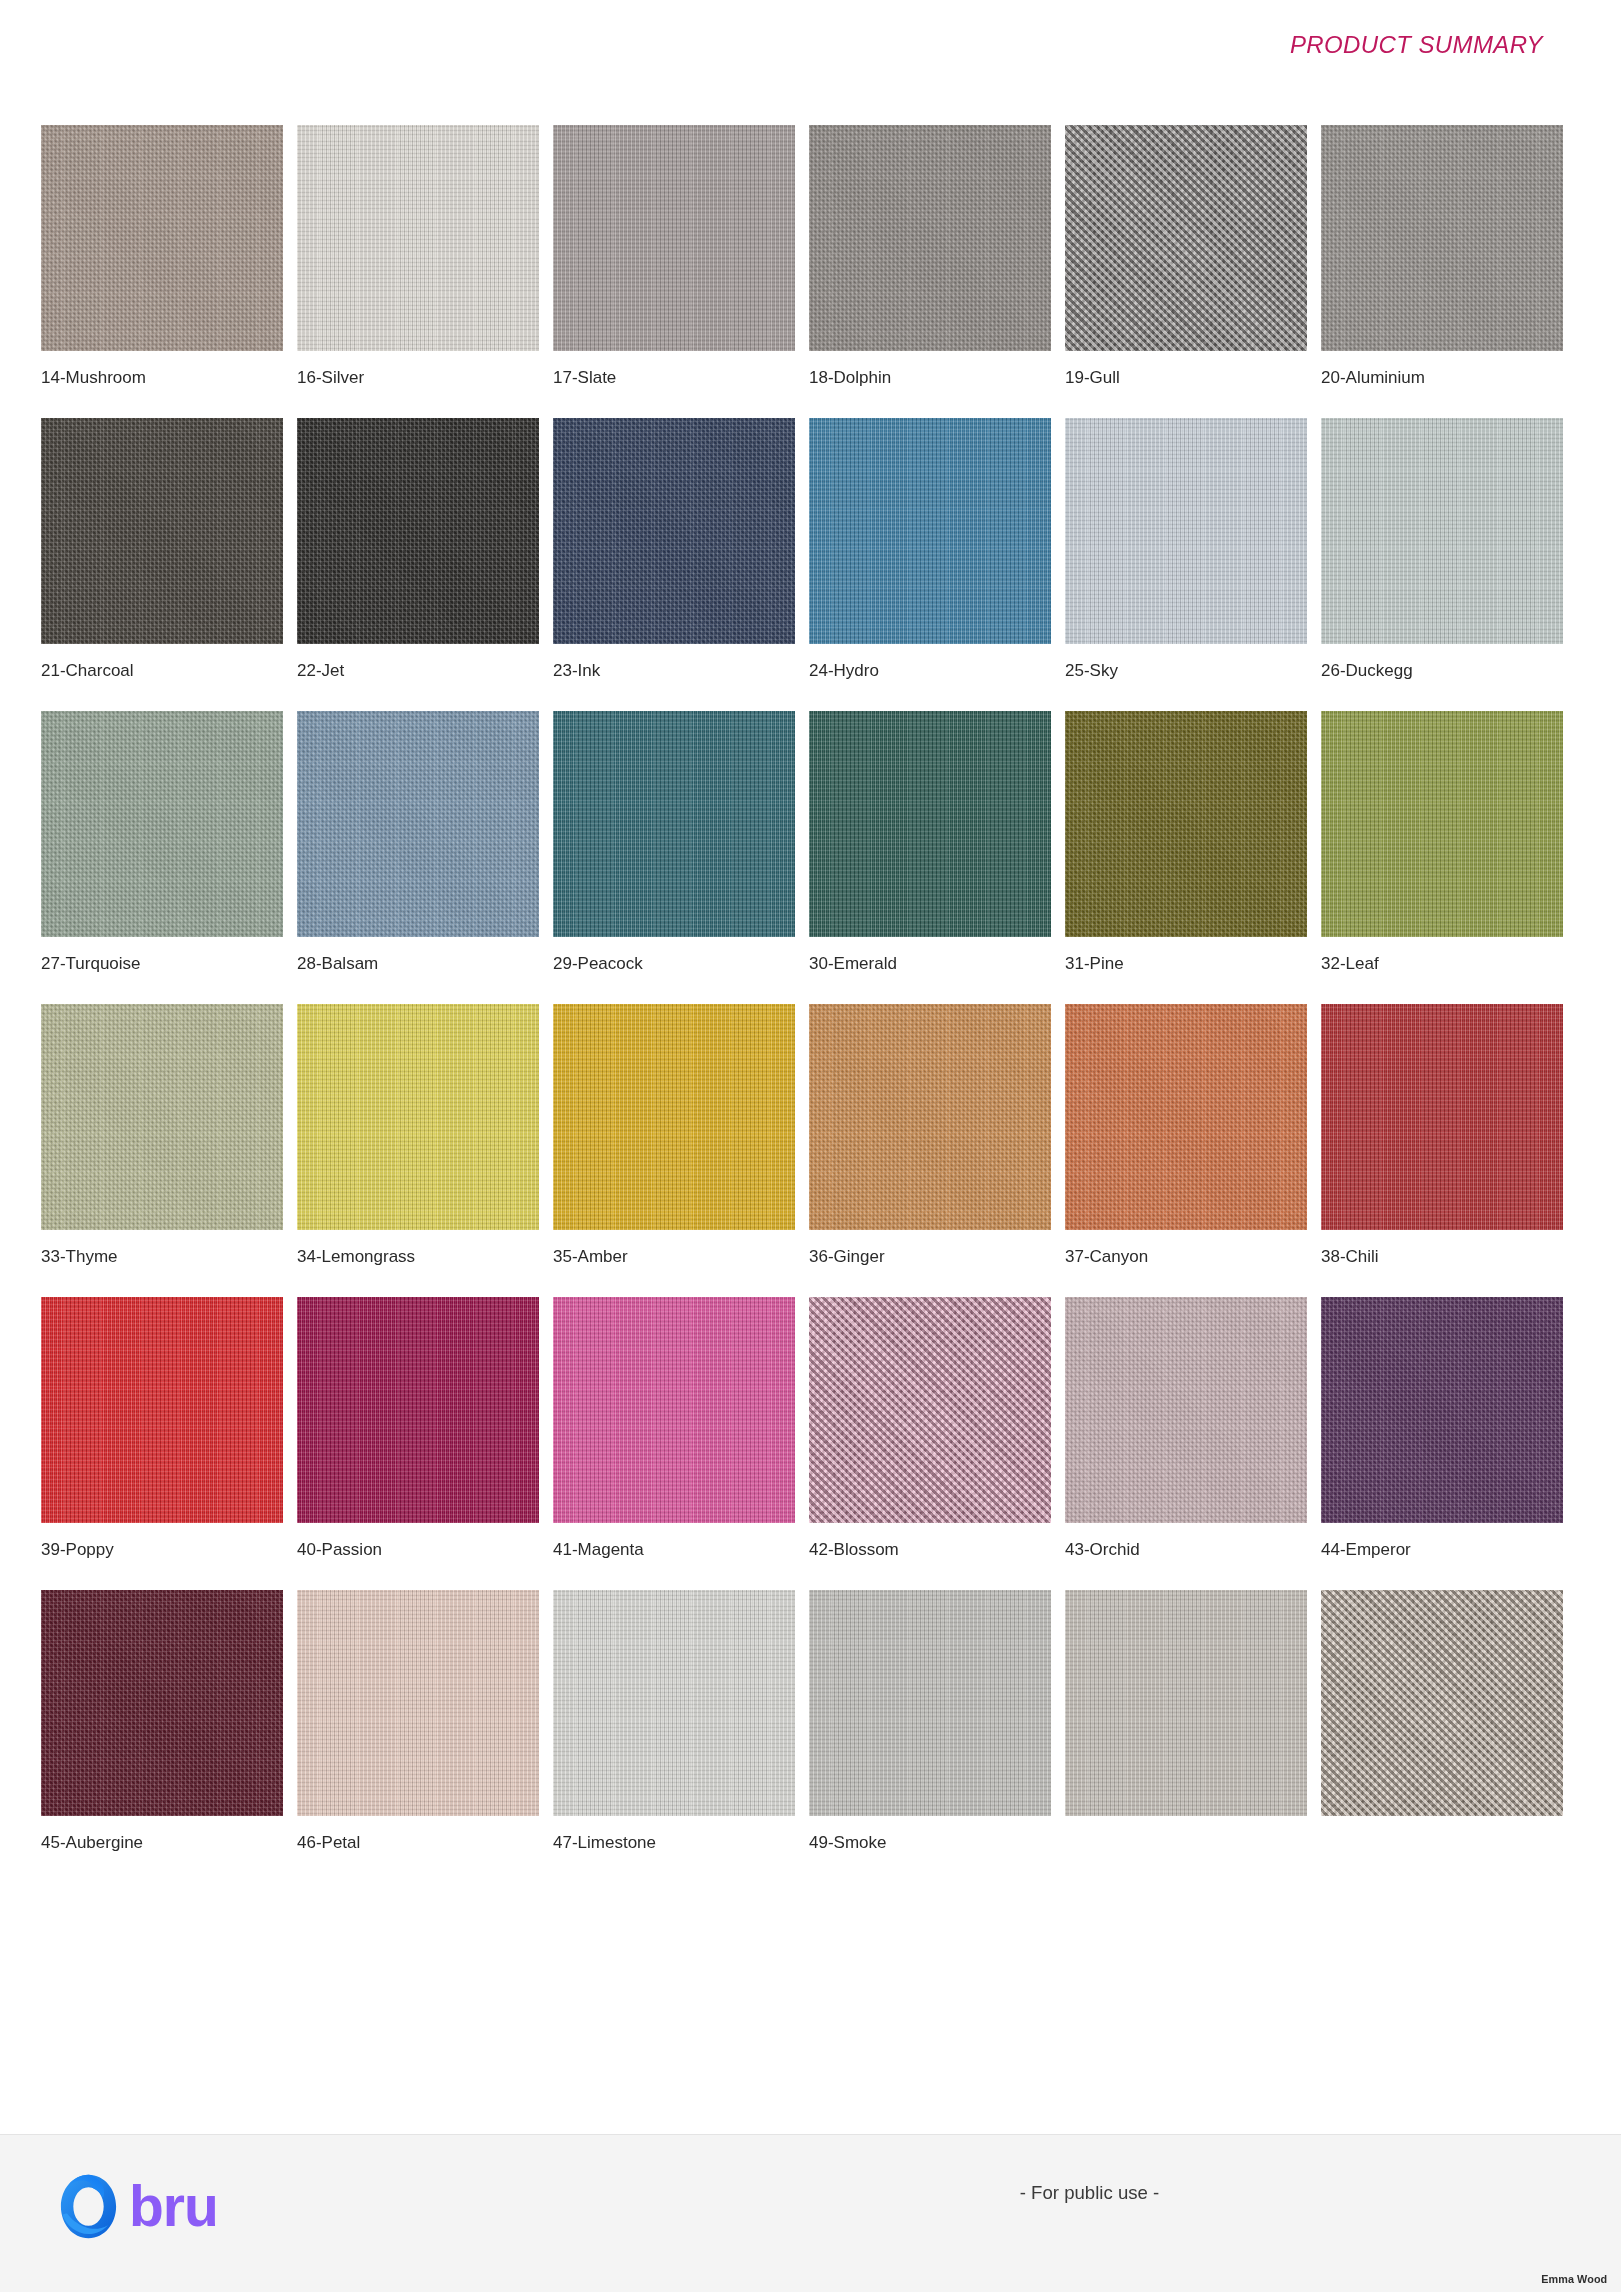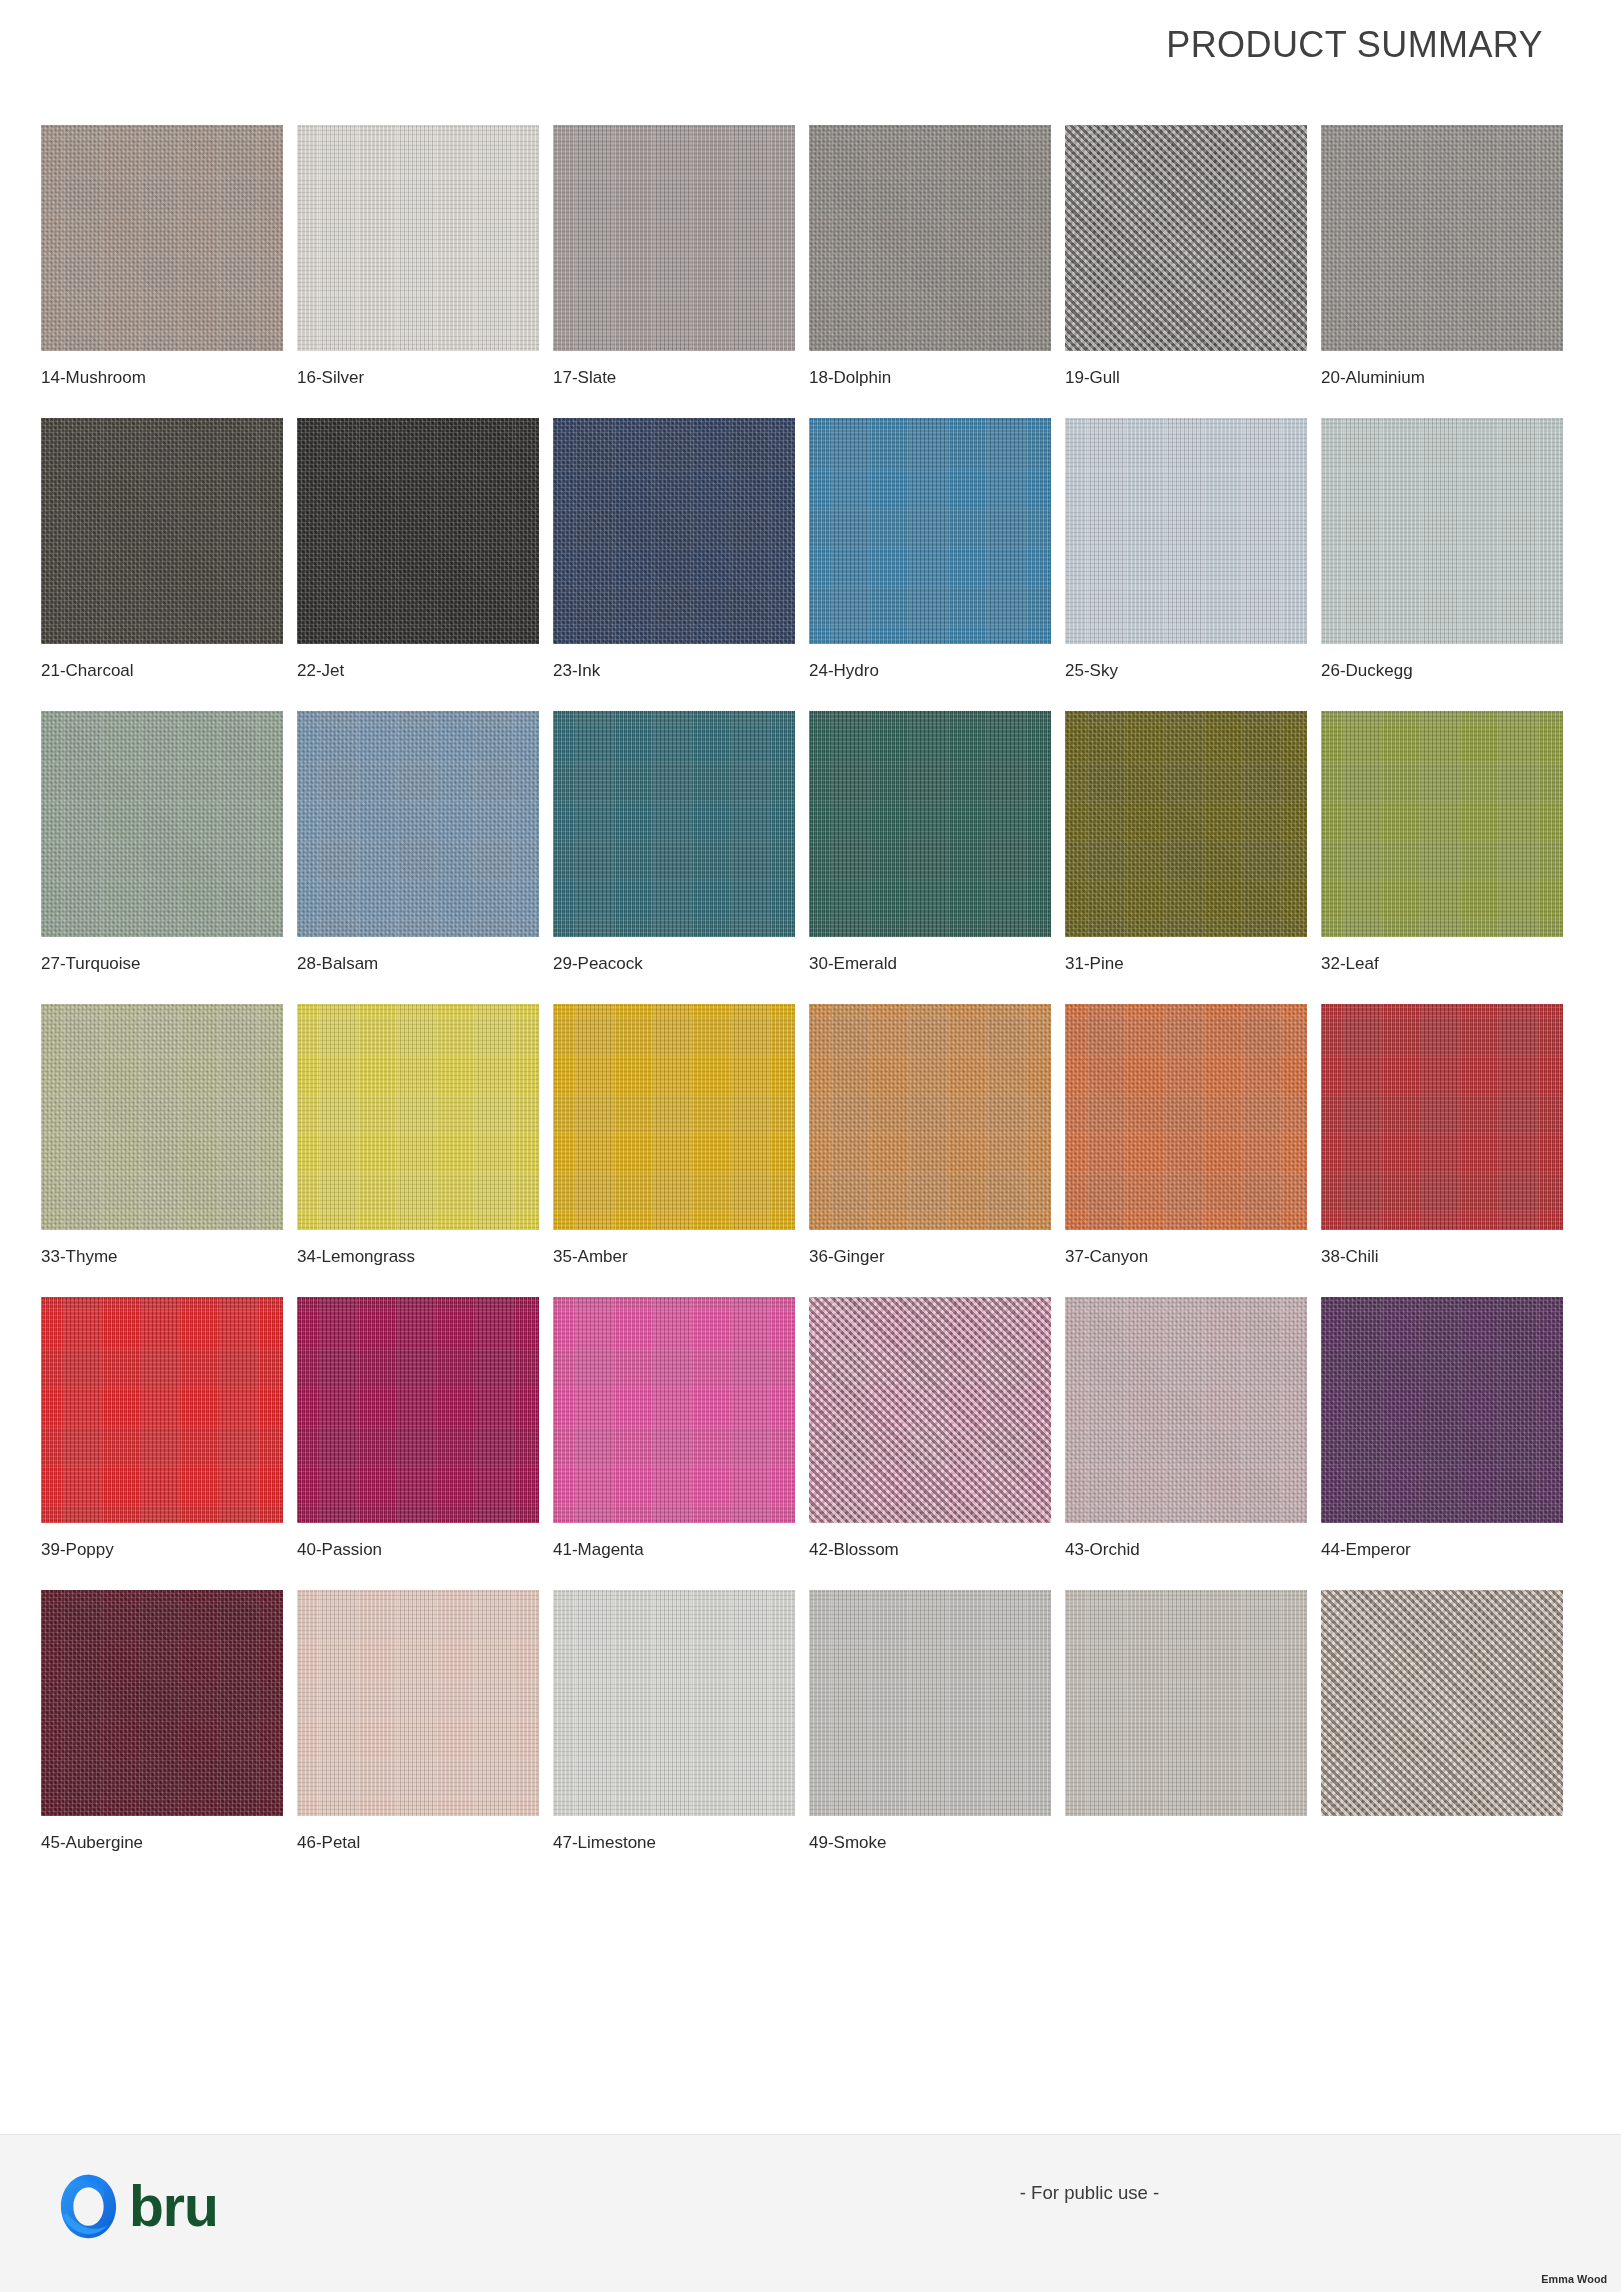--- a/index.html
+++ b/index.html
@@ -24,25 +24,26 @@
     top: 0;
     left: 0;
     width: 1621px;
     height: 90px;
     display: flex;
     align-items: center;
     justify-content: flex-end;
     padding-right: 78px;
   }
   .page-title {
-    font-size: 36px;
+    font-size: 24px;
     font-weight: 400;
     letter-spacing: 0.4px;
-    color: #404040;
+    color: #be185d;
     white-space: nowrap;
+    font-style: italic;
   }
 
   
   .swatch-grid {
     position: absolute;
     top: 125px;
     left: 41px;
     width: 1539px;
     display: flex;
     flex-wrap: wrap;
@@ -148,21 +149,21 @@
     gap: 3.9px;
   }
   .logo-mark {
     width: 69px;
     height: 69px;
     display: block;
   }
   .logo-word {
     font-size: 57px;
     font-weight: 700;
-    color: #14532d;
+    color: #8b5cf6;
     letter-spacing: -1px;
     line-height: 1;
     margin-left: 2px;
   }
   .footer-note {
     position: absolute;
     right: 0;
     left: 0;
     top: 47px;
     text-align: center;

